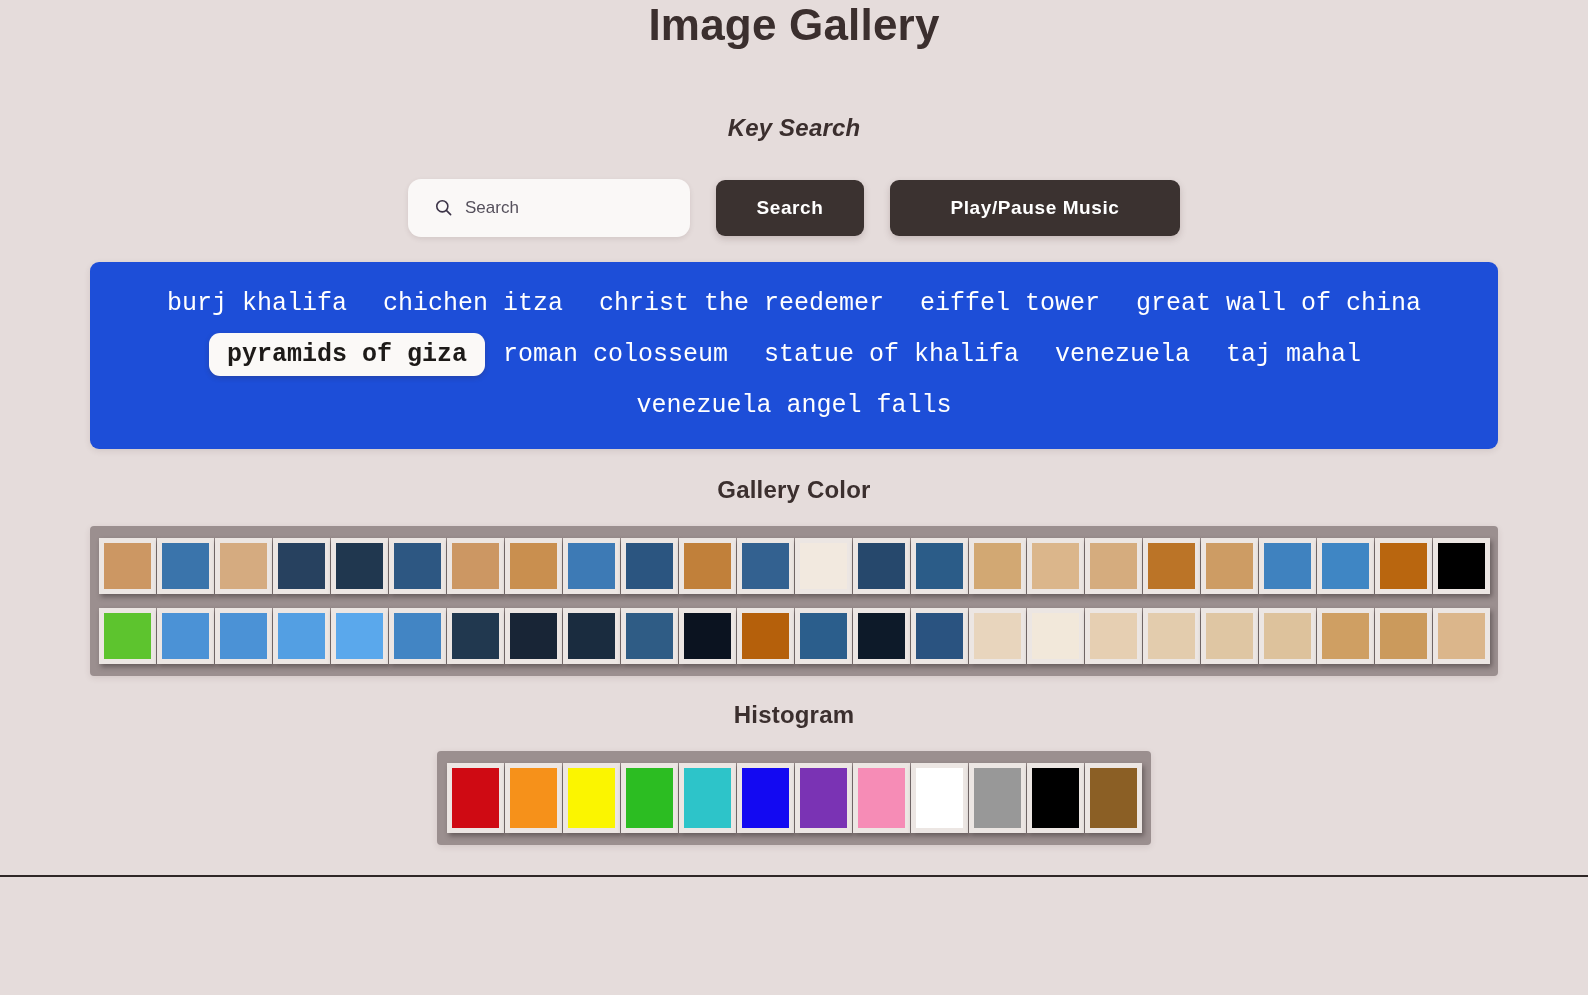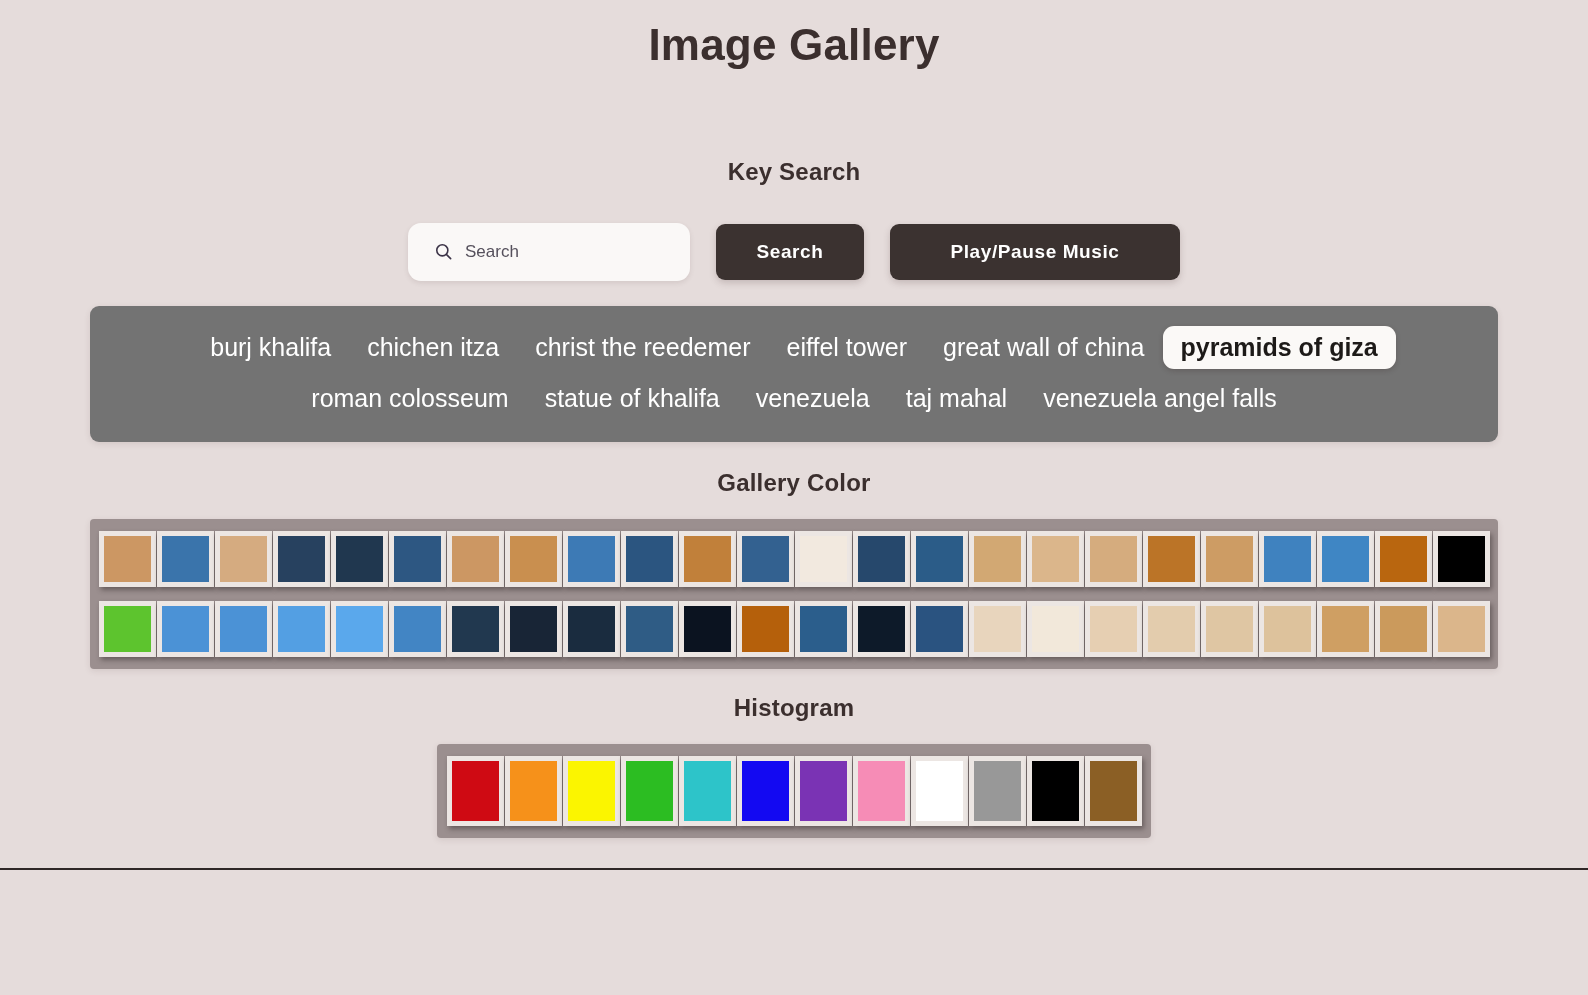--- a/index.html
+++ b/index.html
@@ -19,34 +19,34 @@
     background: #e5dcdb;
   }
 
   
   .app-title {
     text-align: center;
     font-size: 44px;
     font-weight: 700;
     color: #3b2f2e;
     letter-spacing: 0.2px;
-    padding-top: 20px;
+    padding-top: 0;
     line-height: 1.15;
   }
 
   
   .section-heading {
     text-align: center;
     font-size: 24px;
     font-weight: 700;
     color: #3b2f2e;
     letter-spacing: 0.2px;
   }
 
-  #key-search-heading { margin-top: 87px; }
+  #key-search-heading { margin-top: 63px; font-style: italic; }
   #dominant-color-heading { margin-top: 27px; }
   #histogram-heading { margin-top: 25px; }
   #results-heading { margin-top: 25px; }
 
   
   .search-row {
     display: flex;
     justify-content: center;
     align-items: center;
     gap: 26px;
@@ -99,30 +99,31 @@
     cursor: pointer;
     box-shadow: 0 3px 7px rgba(80,60,60,0.22);
   }
   #search-button { width: 148px; }
   #play-pause-button { width: 290px; }
 
   
   .tag-panel {
     margin: 25px auto 0 auto;
     width: 1408px;
-    background: #737373;
+    background: #1d4ed8;
     border-radius: 9px;
     padding: 20px 14px 22px 14px;
     display: flex;
     flex-wrap: wrap;
     justify-content: center;
     align-content: center;
     column-gap: 0px;
     row-gap: 8px;
     box-shadow: 0 2px 6px rgba(80,60,60,0.12);
+    font-family: Liberation Mono, monospace;
   }
 
   .tag {
     font-size: 25px;
     color: #ffffff;
     padding: 6px 18px;
     border-radius: 11px;
     line-height: 1.25;
     cursor: pointer;
     white-space: nowrap;

